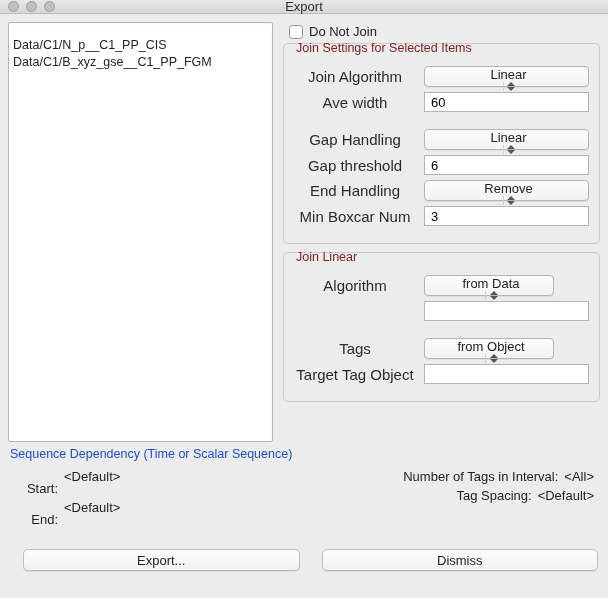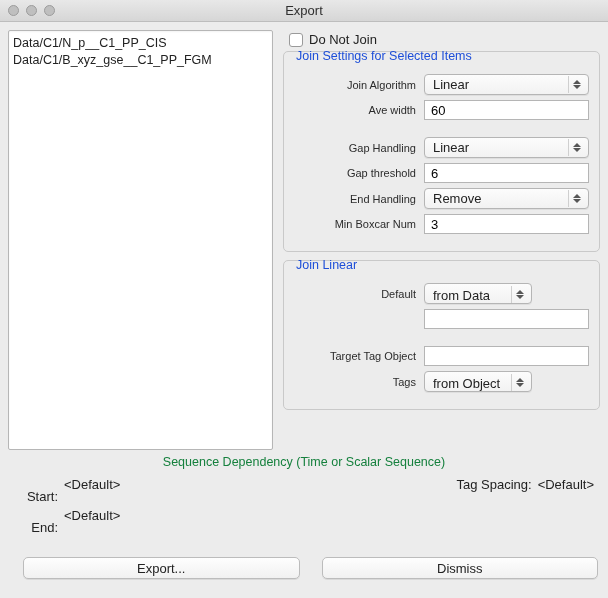--- a/index.html
+++ b/index.html
@@ -7,21 +7,21 @@
     margin: 0;
     font-family: -apple-system, "Helvetica Neue", Arial, sans-serif;
     font-size: 13px;
     color: #222;
     background: #ececec;
     width: 608px;
     height: 598px;
     overflow: hidden;
   }
   .titlebar {
-    height: 22px;
+    height: 14px;
     border-bottom: 1px solid #bdbdbd;
     background: linear-gradient(#e8e8e8, #d6d6d6);
     display: flex;
     align-items: center;
     position: relative;
   }
   .traffic {
     display: flex;
     gap: 7px;
     padding-left: 8px;
@@ -40,21 +40,21 @@
     gap: 10px;
     padding: 8px 8px 0 8px;
     height: 428px;
   }
   .listbox {
     width: 265px;
     background: #fff;
     border: 1px solid #b6b6b6;
     border-radius: 2px;
     box-shadow: inset 0 1px 2px rgba(0,0,0,0.05);
-    padding: 4px 4px;
+    padding: 14px 4px;
     overflow: auto;
     font-size: 12.5px;
     line-height: 17px;
   }
   .list-item { white-space: nowrap; }
   .rightcol {
     flex: 1;
     display: flex;
     flex-direction: column;
   }
@@ -76,47 +76,48 @@
     background: #ececec;
     padding: 22px 10px 12px 10px;
     position: relative;
     margin-bottom: 8px;
   }
   .group-title {
     position: absolute;
     top: -3px;
     left: 10px;
     font-size: 12.5px;
-    color: #1d4ed8;
+    color: #7f1d1d;
     padding: 0 2px;
   }
   .form-row {
     display: flex;
     align-items: center;
     margin-bottom: 5px;
   }
   .form-label {
     width: 130px;
-    text-align: right;
+    text-align: center;
     padding-right: 8px;
-    font-size: 11px;
+    font-size: 15px;
     color: #2b2b2b;
   }
   .form-control { flex: 1; }
   .select {
     display: flex;
     align-items: center;
     justify-content: space-between;
     background: linear-gradient(#fcfcfc, #f2f2f2);
     border: 1px solid #b5b5b5;
     border-radius: 4px;
     height: 21px;
     padding: 0 4px 0 8px;
     font-size: 13px;
     box-shadow: 0 1px 0 rgba(0,0,0,0.06);
+    flex-direction: column;
   }
   .select .arrows {
     width: 16px; height: 17px;
     border-left: 1px solid #cfcfcf;
     display: flex;
     flex-direction: column;
     align-items: center;
     justify-content: center;
     gap: 1px;
     margin-left: 4px;
@@ -135,21 +136,21 @@
     height: 20px;
     padding: 0 6px;
     font-size: 13px;
     width: 100%;
   }
   .gap-v { height: 12px; }
   .seq-section {
     padding: 4px 10px 8px 10px;
     border-top: 1px solid transparent;
   }
-  .seq-title { font-size: 12.5px; color: #15803d; padding: 0 0 8px 0; text-align: center;}
+  .seq-title { font-size: 12.5px; color: #1d4ed8; padding: 0 0 8px 0;}
   .seq-grid {
     display: flex;
     justify-content: space-between;
     padding: 0 4px;
   }
   .seq-col { font-size: 13px; }
   .seq-row { display: flex; margin-bottom: 4px; }
   .seq-label-l { width: 44px; text-align: right; margin-right: 6px; margin-top: 12px; }
   .seq-label-r { text-align: right; margin-right: 6px; }
   .button-row {
@@ -163,21 +164,21 @@
     border-radius: 5px;
     background: linear-gradient(#fefefe, #f1f1f1);
     border: 1px solid #bcbcbc;
     box-shadow: 0 1px 0 rgba(0,0,0,0.08);
     display: flex;
     align-items: center;
     justify-content: center;
     font-size: 13px;
     cursor: default;
   }
-  .narrow-select { width: 108px; align-items: flex-end; }
+  .narrow-select { width: 130px; }
 </style>
 </head>
 <body>
 
 <div class="titlebar">
   <div class="traffic">
     <div class="dot"></div>
     <div class="dot"></div>
     <div class="dot"></div>
   </div>
@@ -255,56 +256,56 @@
         <div class="form-control">
           <input class="textinput" value="3" style="">
         </div>
       </div>
     </div>
 
     <div class="group">
       <div class="group-title">Join Linear</div>
 
       <div class="form-row">
-        <div class="form-label">Default</div>
+        <div class="form-label">Algorithm</div>
         <div class="form-control" style="flex:0 0 auto;">
           <div class="select narrow-select">
             <span>from Data</span>
             <span class="arrows">
                 <span class="tri-up"></span>
                 <span class="tri-down"></span>
               </span>
           </div>
         </div>
       </div>
       <div class="form-row">
         <div class="form-label"></div>
         <div class="form-control">
           <input class="textinput" value="" style="">
         </div>
       </div>
 
       <div class="gap-v"></div>
 
-      <div class="form-row">
-        <div class="form-label">Target Tag Object</div>
-        <div class="form-control">
-          <input class="textinput" value="" style="">
-        </div>
-      </div>
       <div class="form-row">
         <div class="form-label">Tags</div>
         <div class="form-control" style="flex:0 0 auto;">
           <div class="select narrow-select">
             <span>from Object</span>
             <span class="arrows">
                 <span class="tri-up"></span>
                 <span class="tri-down"></span>
               </span>
           </div>
+        </div>
+      </div>
+      <div class="form-row">
+        <div class="form-label">Target Tag Object</div>
+        <div class="form-control">
+          <input class="textinput" value="" style="">
         </div>
       </div>
     </div>
 
   </div>
 </div>
 
 <div class="seq-section">
   <div class="seq-title">Sequence Dependency (Time or Scalar Sequence)</div>
   <div class="seq-grid">
@@ -313,20 +314,24 @@
         <div class="seq-label-l">Start:</div>
         <div>&lt;Default&gt;</div>
       </div>
       <div class="seq-row">
         <div class="seq-label-l">End:</div>
         <div>&lt;Default&gt;</div>
       </div>
     </div>
     <div class="seq-col" style="text-align:right;">
       <div class="seq-row" style="justify-content:flex-end;">
+        <div class="seq-label-r">Number of Tags in Interval:</div>
+        <div>&lt;All&gt;</div>
+      </div>
+      <div class="seq-row" style="justify-content:flex-end;">
         <div class="seq-label-r">Tag Spacing:</div>
         <div>&lt;Default&gt;</div>
       </div>
     </div>
   </div>
 </div>
 
 <div class="button-row">
   <div class="btn">
     <span>Export...</span>

